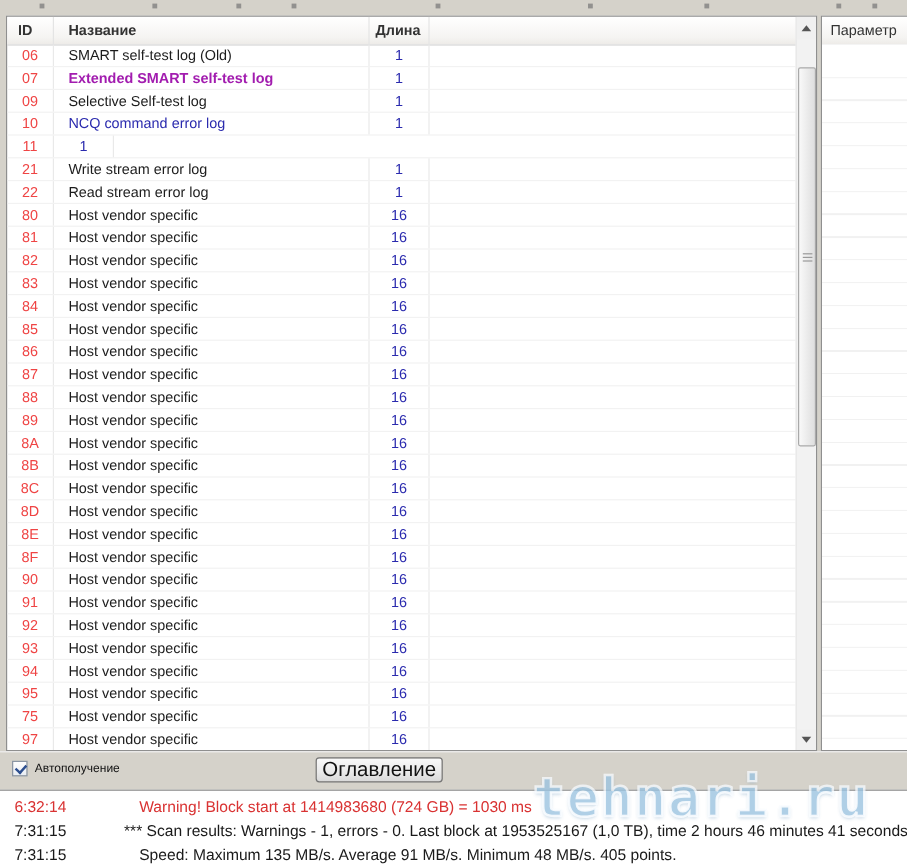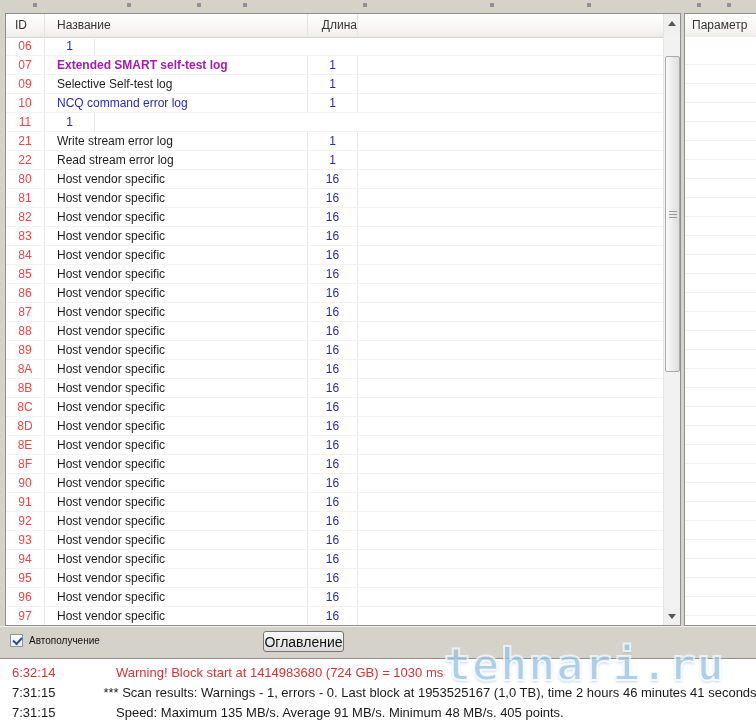--- a/index.html
+++ b/index.html
@@ -8,24 +8,24 @@
 
   
   .top-strip{position:absolute;left:0;top:0;width:756px;height:12px;background:#d5d2ca;}
   .top-strip i{position:absolute;top:3px;width:4px;height:4px;background:#6e6e6e;opacity:.65;}
 
   
   .list-box{position:absolute;left:5px;top:13px;width:676px;height:613px;background:#fff;
     border:1px solid #8f8f8f;box-sizing:border-box;overflow:hidden;}
   .lheader{display:flex;height:23px;line-height:22px;background:linear-gradient(#ffffff,#f5f4f2 75%,#edebe8);
     border-bottom:1px solid #d6d6d6;color:#333;font-size:12px;}
-  .lheader .hc{box-sizing:border-box;border-right:1px solid #e4e4e4;white-space:nowrap;overflow:hidden;}
+  .lheader .hc{box-sizing:border-box;border-right:1px solid #e4e4e4;white-space:nowrap;overflow:hidden;font-weight:bold;}
   .hc.h-id{width:39px;padding-left:9px;}
   .hc.h-name{width:263px;padding-left:12px;}
-  .hc.h-len{width:50px;padding-left:5px;text-align:right;}
+  .hc.h-len{width:50px;padding-left:5px;}
   .hc.h-fill{flex:1;border-right:none;}
   .lbody{position:absolute;left:0;top:23px;right:17px;bottom:0;overflow:hidden;}
   .trow{display:flex;height:19px;line-height:18px;font-size:12px;box-sizing:border-box;border-bottom:1px solid #f2f2f2;}
   .trow span{box-sizing:border-box;white-space:nowrap;overflow:hidden;display:block;}
   .c-id{width:39px;text-align:center;color:#ef4444;border-right:1px solid #e9e9e9;}
   .c-name{width:263px;padding-left:12px;color:#1c1c1c;border-right:1px solid #e9e9e9;}
   .c-len{width:50px;text-align:center;color:#2a2aae;border-right:1px solid #e9e9e9;}
   .c-fill{flex:1;}
   .style-alert .c-name{color:#a21caf;font-weight:bold;}
   .style-link  .c-name{color:#2a2aae;}
@@ -51,22 +51,22 @@
     background-position:0 9px;}
 
   
   .controls{position:absolute;left:0;top:626px;width:756px;height:32px;background:#d5d2ca;border-top:1px solid #efefef;box-sizing:border-box;}
   .chk{position:absolute;top:7px;display:flex;align-items:center;gap:6px;font-size:10px;color:#111;cursor:default;}
   .chk-auto{left:10px;}
   .chk-ancient{left:162px;margin-top:32px;}
   .box{width:13px;height:13px;box-sizing:border-box;border:1px solid #8b96a4;background:linear-gradient(#fdfdfd,#e9eef4);position:relative;}
   .box.checked::after{content:"";position:absolute;left:2px;top:2px;width:7px;height:4px;
     border-left:2px solid #2d4f8f;border-bottom:2px solid #2d4f8f;transform:rotate(-48deg);}
-  .win-btn{position:absolute;left:263px;top:4px;width:81px;height:21px;font-family:"Liberation Sans",sans-serif;
-    font-size:14px;color:#111;background:linear-gradient(#f9f9f9,#e9e9e9 60%,#d9d9d9);
+  .win-btn{position:absolute;left:263px;top:4px;width:106px;height:21px;font-family:"Liberation Sans",sans-serif;
+    font-size:17px;color:#111;background:linear-gradient(#f9f9f9,#e9e9e9 60%,#d9d9d9);
     border:1px solid #757575;border-radius:3px;padding:0;}
 
   
   .logbox{position:absolute;left:0;top:658px;width:756px;height:64px;background:#fff;
     border-top:1px solid #8f8f8f;box-sizing:border-box;padding-top:4px;}
   .log-row{display:flex;height:20px;line-height:20px;font-size:13px;color:#1a1a1a;white-space:nowrap;}
   .log-time{width:68px;padding-left:12px;box-sizing:border-box;}
   .log-msg{flex:1;margin-left:48px;}
   .lv-warning .log-time,.lv-warning .log-msg{color:#d93232;}
 
@@ -96,20 +96,21 @@
   <div class="list-box">
     <div class="lheader">
       <div class="hc h-id">ID</div>
       <div class="hc h-name">Название</div>
       <div class="hc h-len">Длина</div>
       <div class="hc h-fill"></div>
     </div>
     <div class="lbody">
         <div class="trow style-default">
     <span class="c-id">06</span>
+    <span class="c-name">SMART self-test log (Old)</span>
     <span class="c-len">1</span>
     <span class="c-fill"></span>
   </div>
         <div class="trow style-alert">
     <span class="c-id">07</span>
     <span class="c-name">Extended SMART self-test log</span>
     <span class="c-len">1</span>
     <span class="c-fill"></span>
   </div>
         <div class="trow style-default">
@@ -267,21 +268,21 @@
     <span class="c-len">16</span>
     <span class="c-fill"></span>
   </div>
         <div class="trow style-default">
     <span class="c-id">95</span>
     <span class="c-name">Host vendor specific</span>
     <span class="c-len">16</span>
     <span class="c-fill"></span>
   </div>
         <div class="trow style-default">
-    <span class="c-id">96</span>
+    <span class="c-id">75</span>
     <span class="c-name">Host vendor specific</span>
     <span class="c-len">16</span>
     <span class="c-fill"></span>
   </div>
         <div class="trow style-default">
     <span class="c-id">97</span>
     <span class="c-name">Host vendor specific</span>
     <span class="c-len">16</span>
     <span class="c-fill"></span>
   </div>

